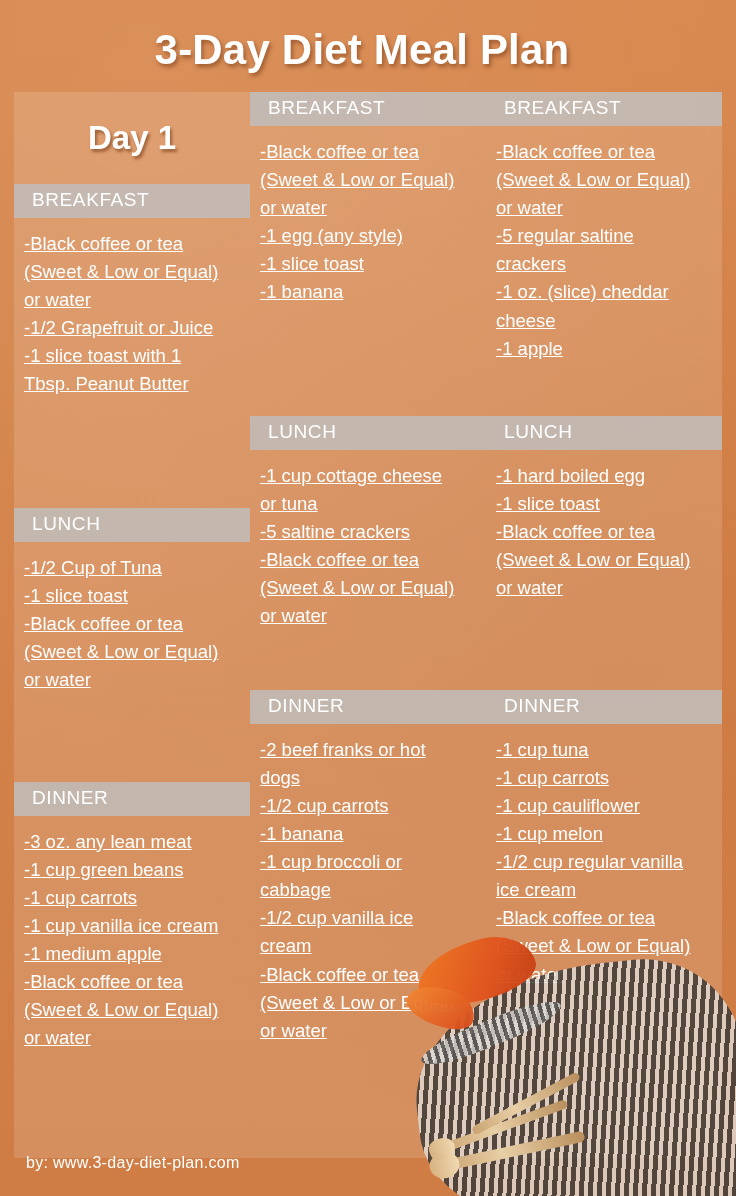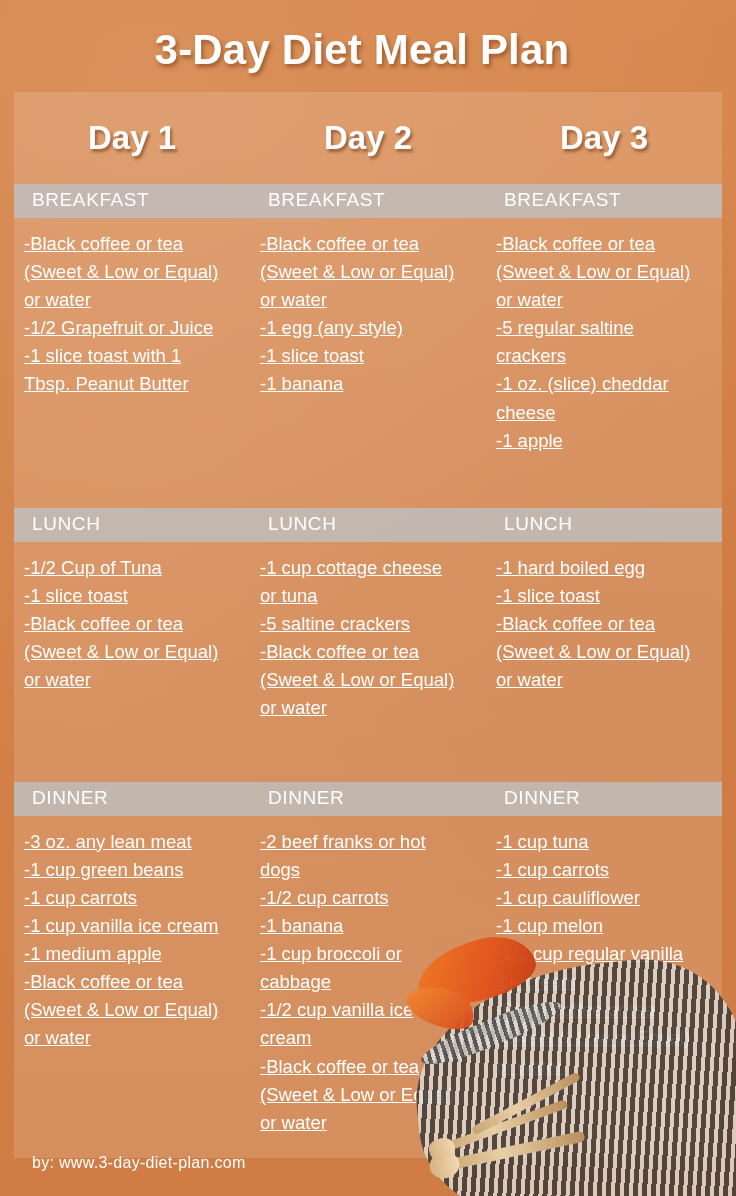--- a/index.html
+++ b/index.html
@@ -86,21 +86,21 @@
     text-decoration: underline;
   }
 
   
   .block-breakfast .meal-body { min-height: 268px; }
   .block-lunch .meal-body { min-height: 218px; }
   .block-dinner .meal-body { min-height: 320px; }
 
   .footer {
     position: absolute;
-    left: 32px;
+    left: 26px;
     bottom: 24px;
     color: #ffffff;
     font-size: 16px;
     letter-spacing: 0.3px;
   }
 
   
   .deco {
     position: absolute;
     right: 0;
@@ -243,21 +243,20 @@
 -1 cup carrots
 -1 cup vanilla ice cream
 -1 medium apple
 -Black coffee or tea
 (Sweet &amp; Low or Equal)
 or water</div>
       </div>
     </div>
 
     <div class="col">
-      <div class="day-head">Day 2</div>
 
       <div class="block-breakfast">
         <div class="meal-label">BREAKFAST</div>
         <div class="meal-body">-Black coffee or tea
 (Sweet &amp; Low or Equal)
 or water
 -1 egg (any style)
 -1 slice toast
 -1 banana</div>
       </div>
@@ -282,21 +281,20 @@
 cabbage
 -1/2 cup vanilla ice
 cream
 -Black coffee or tea
 (Sweet &amp; Low or Equal)
 or water</div>
       </div>
     </div>
 
     <div class="col">
-      <div class="day-head">Day 3</div>
 
       <div class="block-breakfast">
         <div class="meal-label">BREAKFAST</div>
         <div class="meal-body">-Black coffee or tea
 (Sweet &amp; Low or Equal)
 or water
 -5 regular saltine
 crackers
 -1 oz. (slice) cheddar
 cheese

